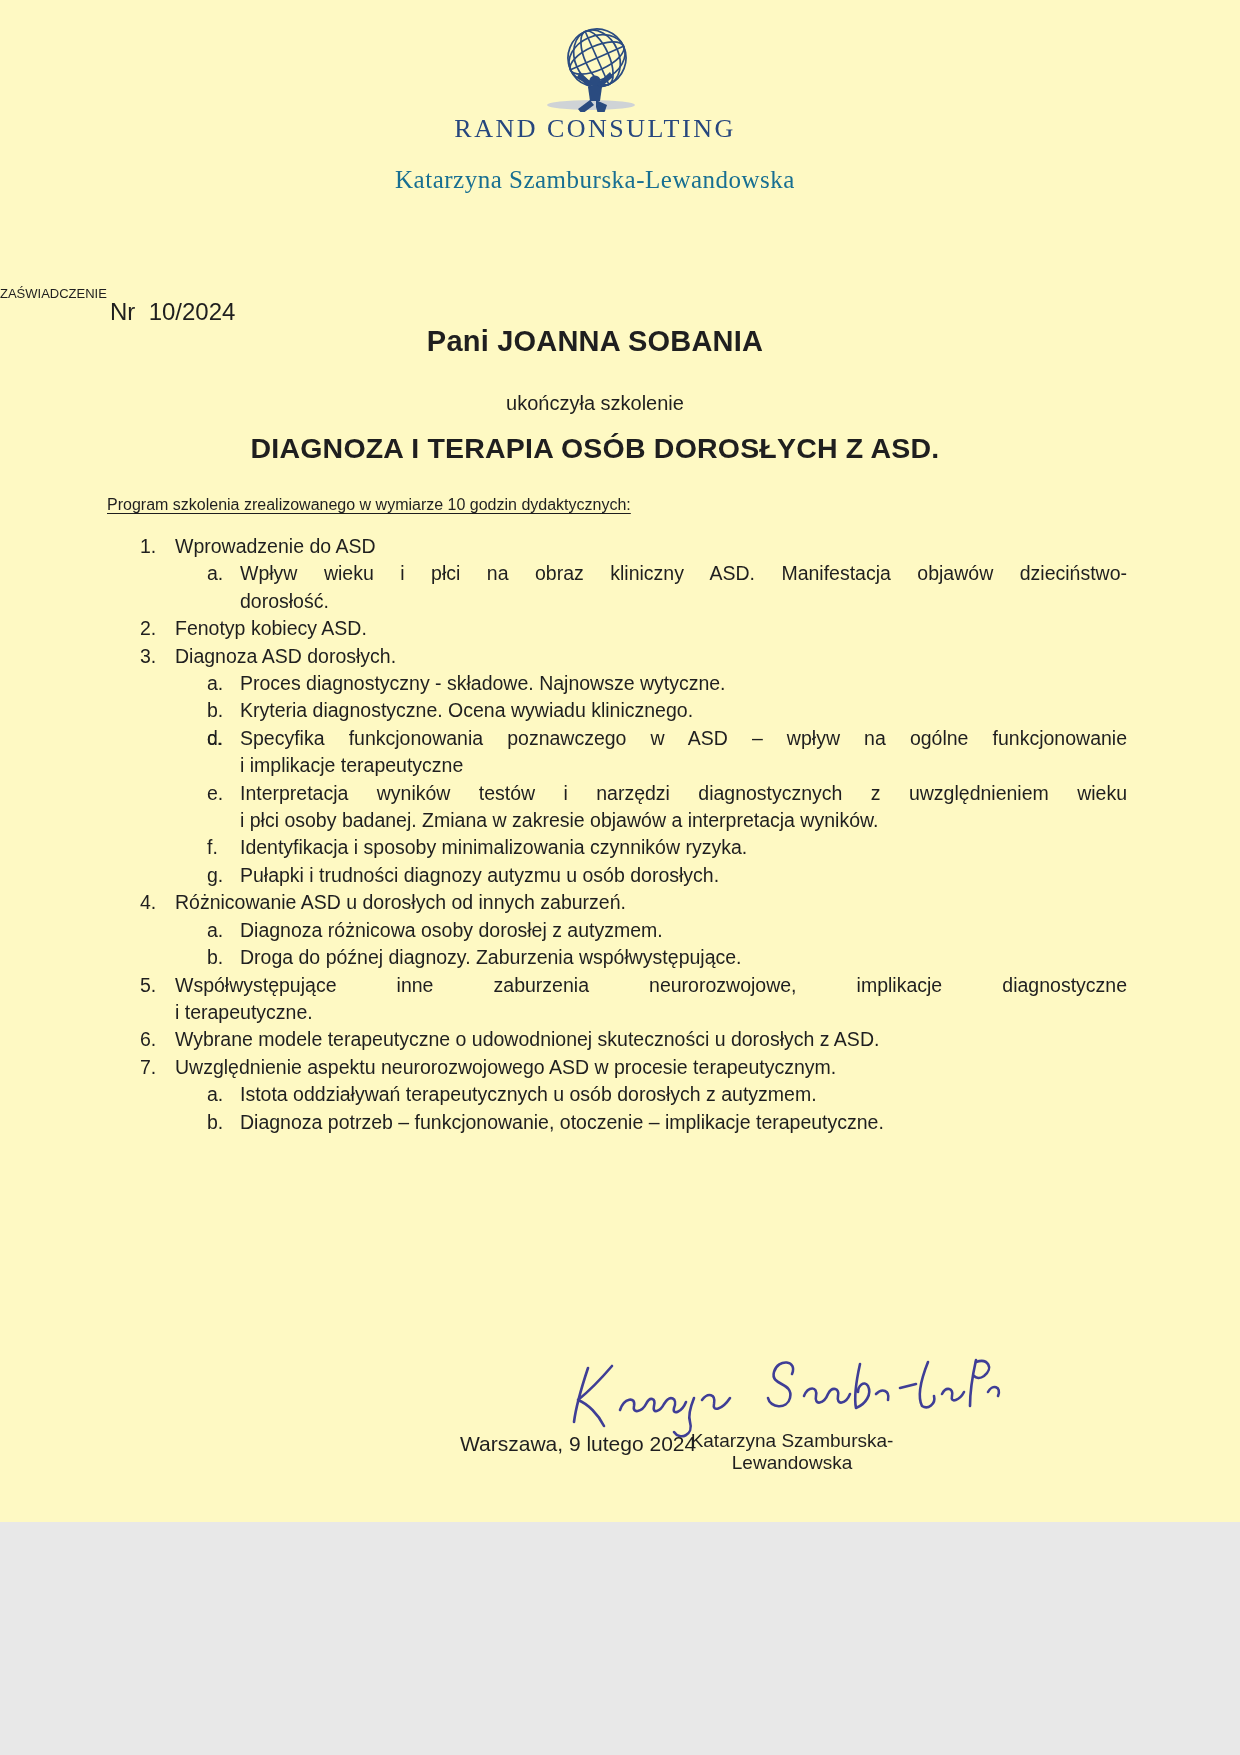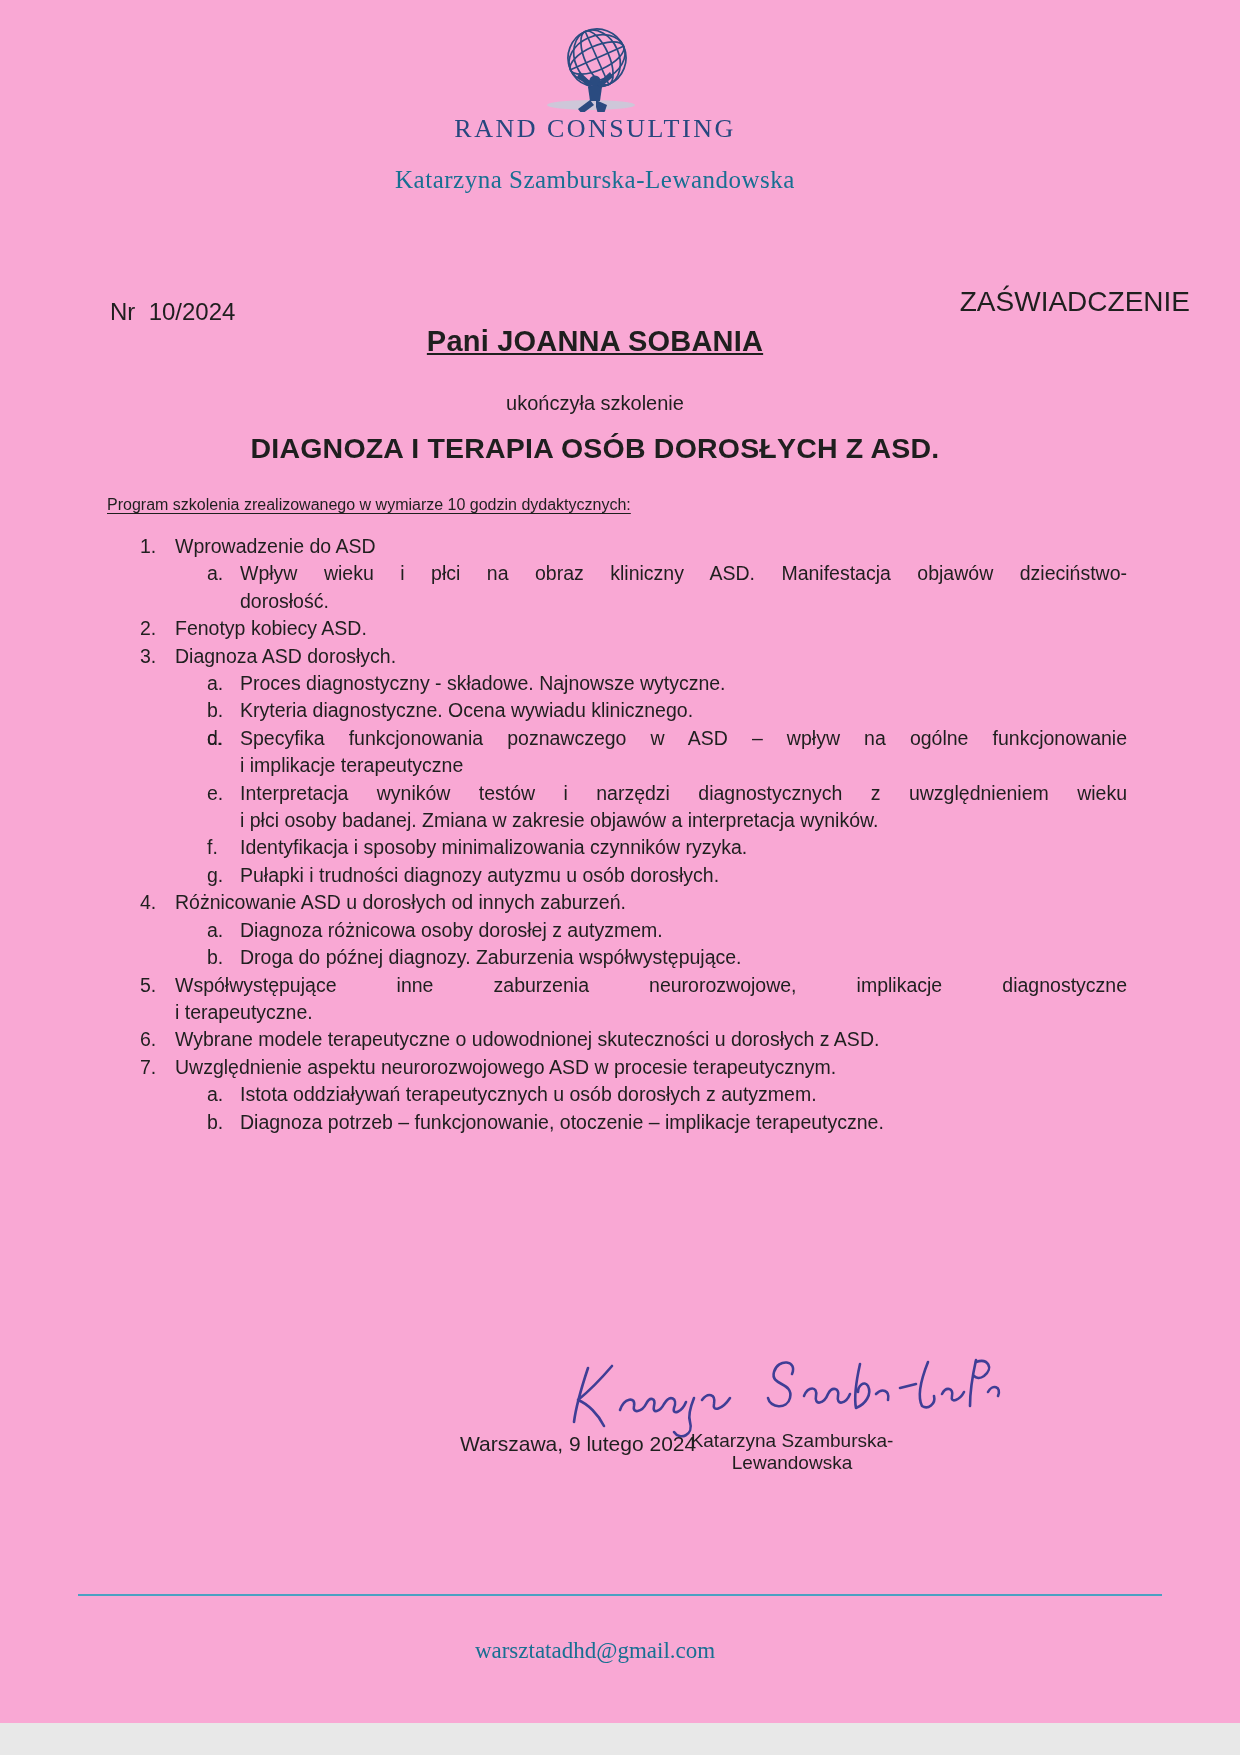--- a/index.html
+++ b/index.html
@@ -1,41 +1,41 @@
 <!DOCTYPE html>
 <html lang="pl"><head>
 <meta charset="utf-8">
 <style>
   html,body{margin:0;padding:0;background:#e8e8e8;}
   .page{
-    position:relative; width:1240px; height:1723px; margin:0 auto;
-    background:#f9a8d4; overflow:hidden;
+    position:relative; width:1240px; height:1522px; margin:0 auto;
+    background:#fef9c3; overflow:hidden;
     font-family:"Liberation Sans", sans-serif; color:#1f1f1f;
   }
   
   .cc{position:absolute; left:0; width:1190px; text-align:center;}
 
   
   .logo-wrap{top:26px;}
   .logo-svg{display:block; margin:0 auto;}
   .brand{
     font-family:"Liberation Serif", serif; font-size:26px; letter-spacing:2.5px;
     color:#27477e; margin-top:2px;
   }
   .owner{
     font-family:"Liberation Serif", serif; font-size:25px; letter-spacing:.5px;
     color:#186f92; margin-top:22px;
   }
 
   
   .hdr-row{position:absolute; top:286px; left:0; width:1190px;}
   .nr{position:absolute; left:110px; top:12px; font-size:24px; white-space:pre;text-align:right;}
-  .doctype{text-align:right; font-size:28px;}
-
-  .recipient{top:325px; font-size:29px; font-weight:bold; letter-spacing:.2px;text-decoration:underline;}
+  .doctype{text-align:left; font-size:13px;}
+
+  .recipient{top:325px; font-size:29px; font-weight:bold; letter-spacing:.2px;}
   .completed{top:392px; font-size:20px;}
   .course-title{top:432px; font-size:28.5px; font-weight:bold; letter-spacing:.2px;}
 
   .program-heading{
     position:absolute; left:107px; top:496px; font-size:16px;
     text-decoration:underline; text-underline-offset:3px;
   }
 
   
   .program-list{position:absolute; left:107px; top:533px; width:1020px;

